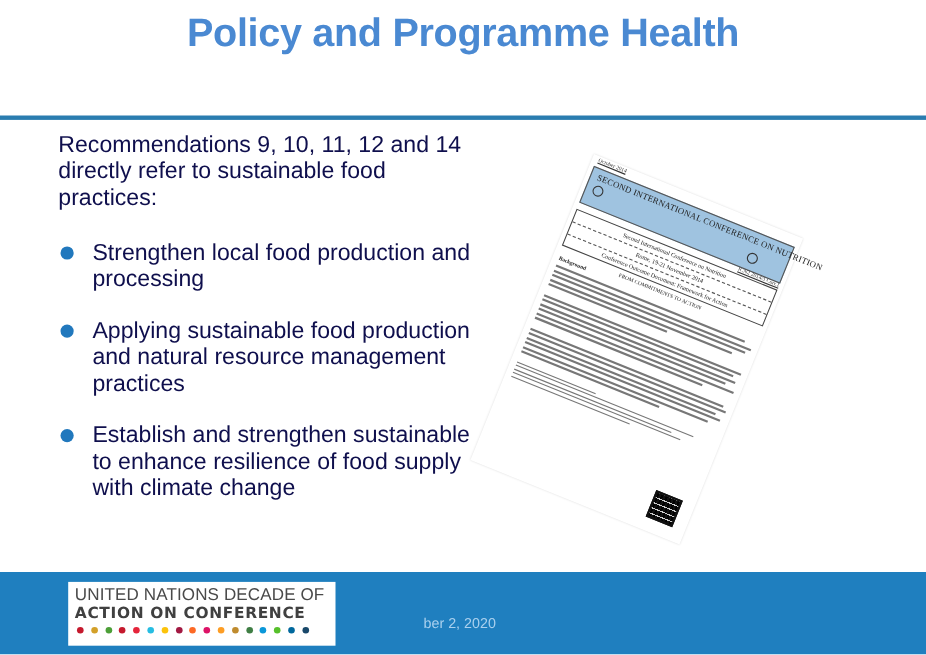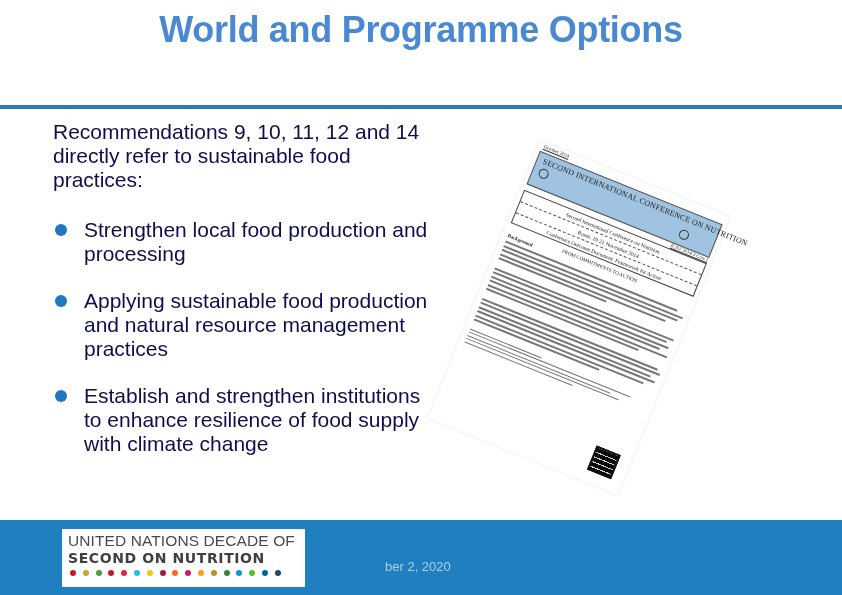--- a/index.html
+++ b/index.html
@@ -90,37 +90,37 @@
     .who-text {
       position: absolute; left: 77px; top: 10px; color: #ffffff; font-weight: bold;
       font-size: 23px; line-height: 23px; letter-spacing: -0.4px; white-space: nowrap;
       font-family: "Liberation Sans", sans-serif; transform: scaleX(0.88); transform-origin: 0 0;
     }
   </style>
 </head>
 <body>
 
 <div class="title">
-  <div>World and Programme Options</div>
+  <div>Policy and Programme Health</div>
 </div>
 <div class="title-rule"></div>
 
 <div class="content">
   <div class="intro">Recommendations 9, 10, 11, 12 and 14 directly refer to sustainable food practices:</div>
   <div class="bullet">
     <span class="dot"></span>
     <span>Strengthen local food production and processing</span>
   </div>
   <div class="bullet">
     <span class="dot"></span>
     <span>Applying sustainable food production and natural resource management practices</span>
   </div>
   <div class="bullet">
     <span class="dot"></span>
-    <span>Establish and strengthen institutions to enhance resilience of food supply with climate change</span>
+    <span>Establish and strengthen sustainable to enhance resilience of food supply with climate change</span>
   </div>
 </div>
 
 <div class="doc-wrap">
   <div class="doc">
     <div class="doc-date">October 2014</div>
     <div class="doc-banner">
       <div class="doc-banner-title">SECOND INTERNATIONAL CONFERENCE ON NUTRITION</div>
       <div class="doc-logo-fao"></div>
       <div class="doc-logo-who"></div>
@@ -160,21 +160,21 @@
         <span style="width:85%; height:1px"></span>
         <span style="width:60%; height:1px"></span>
     </div>
     <div class="doc-qr"></div>
   </div>
 </div>
 
 <div class="footer">
   <div class="un-logo">
     <div class="un-line1">UNITED NATIONS DECADE OF</div>
-    <div class="un-line2">SECOND ON NUTRITION</div>
+    <div class="un-line2">ACTION ON CONFERENCE</div>
     <div class="un-dots">
       <span style="background:#c5192d"></span>
       <span style="background:#d3a029"></span>
       <span style="background:#4c9f38"></span>
       <span style="background:#c5192d"></span>
       <span style="background:#e5243b"></span>
       <span style="background:#26bde2"></span>
       <span style="background:#fcc30b"></span>
       <span style="background:#a21942"></span>
       <span style="background:#fd6925"></span>

